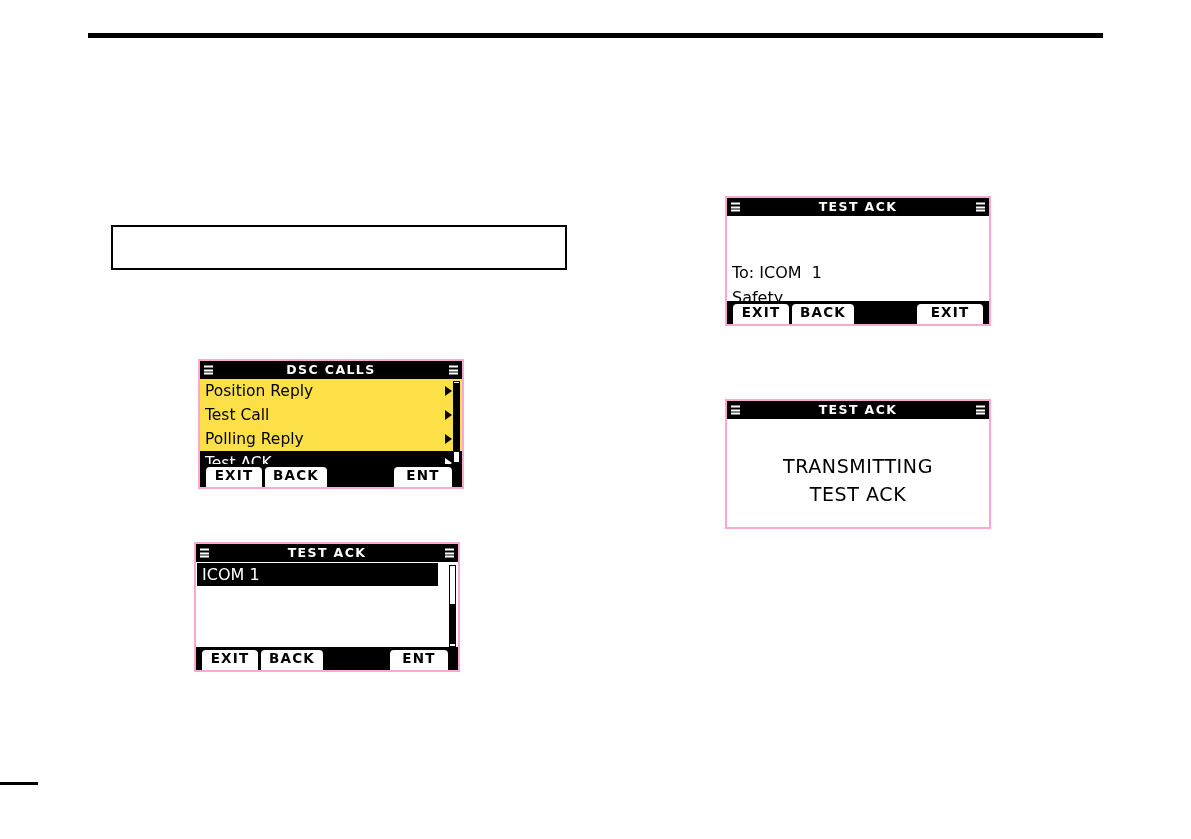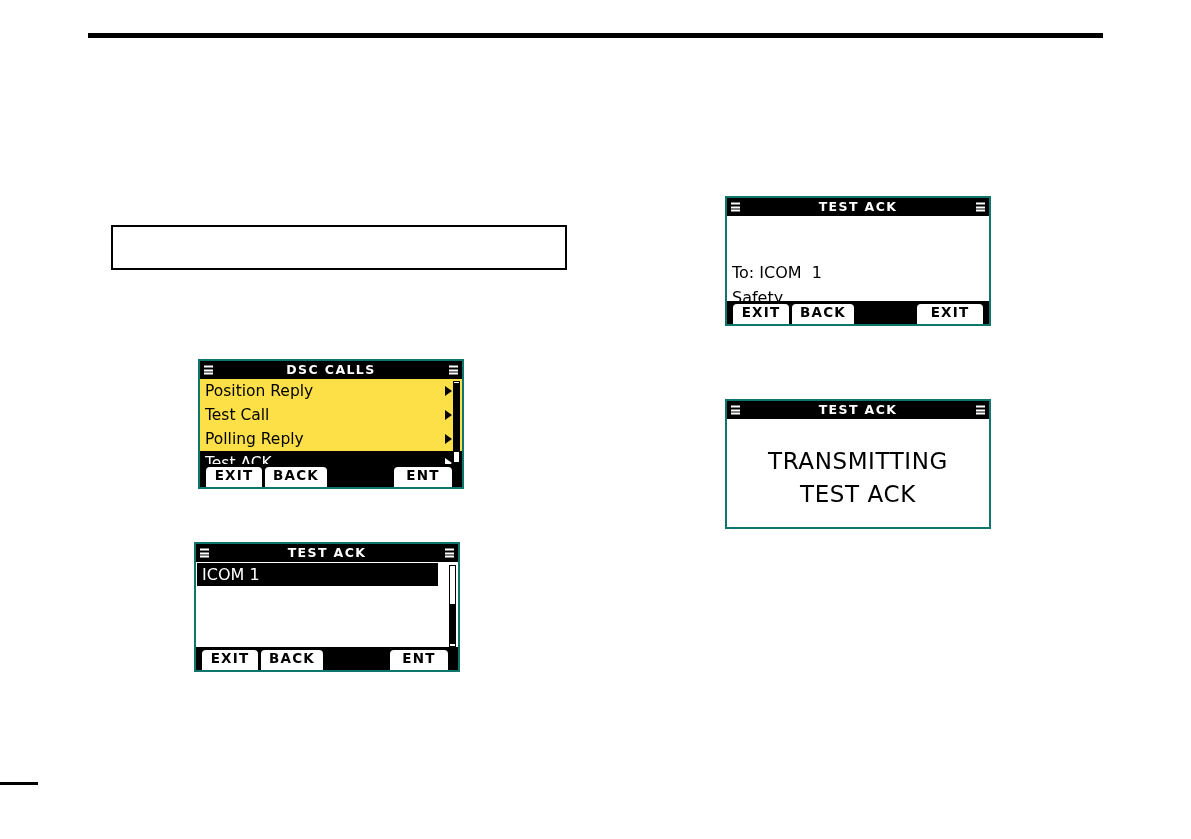--- a/index.html
+++ b/index.html
@@ -49,21 +49,21 @@
     font-size: 13px;
     color: #000;
     white-space: pre-wrap;
     line-height: 1.3;
   }
 
   
   .lcd {
     position: absolute;
     background: #ffffff;
-    border: 2px solid #0f766e;
+    border: 2px solid #f9a8d4;
     box-sizing: border-box;
     font-family: "DejaVu Sans", sans-serif;
     color: #000;
     overflow: hidden;
   }
 
   
   .lcd-titlebar {
     position: relative;
     height: 18px;
@@ -162,24 +162,25 @@
     line-height: 23px;
     padding-left: 5px;
     font-size: 16px;
     background: #000;
     color: #fff;
     white-space: pre;
     margin: 1px 20px 0 1px;
   }
   .lcd-center-block {
     text-align: center;
-    font-size: 23px;
+    font-size: 19px;
     line-height: 1.45;
     letter-spacing: 0.6px;
     white-space: pre-line;
+    margin-top: 8px;
   }
 
   
   .lcd-softkeys {
     position: absolute;
     left: 0;
     bottom: 0;
     width: 100%;
     height: 23px;
     background: #000;

